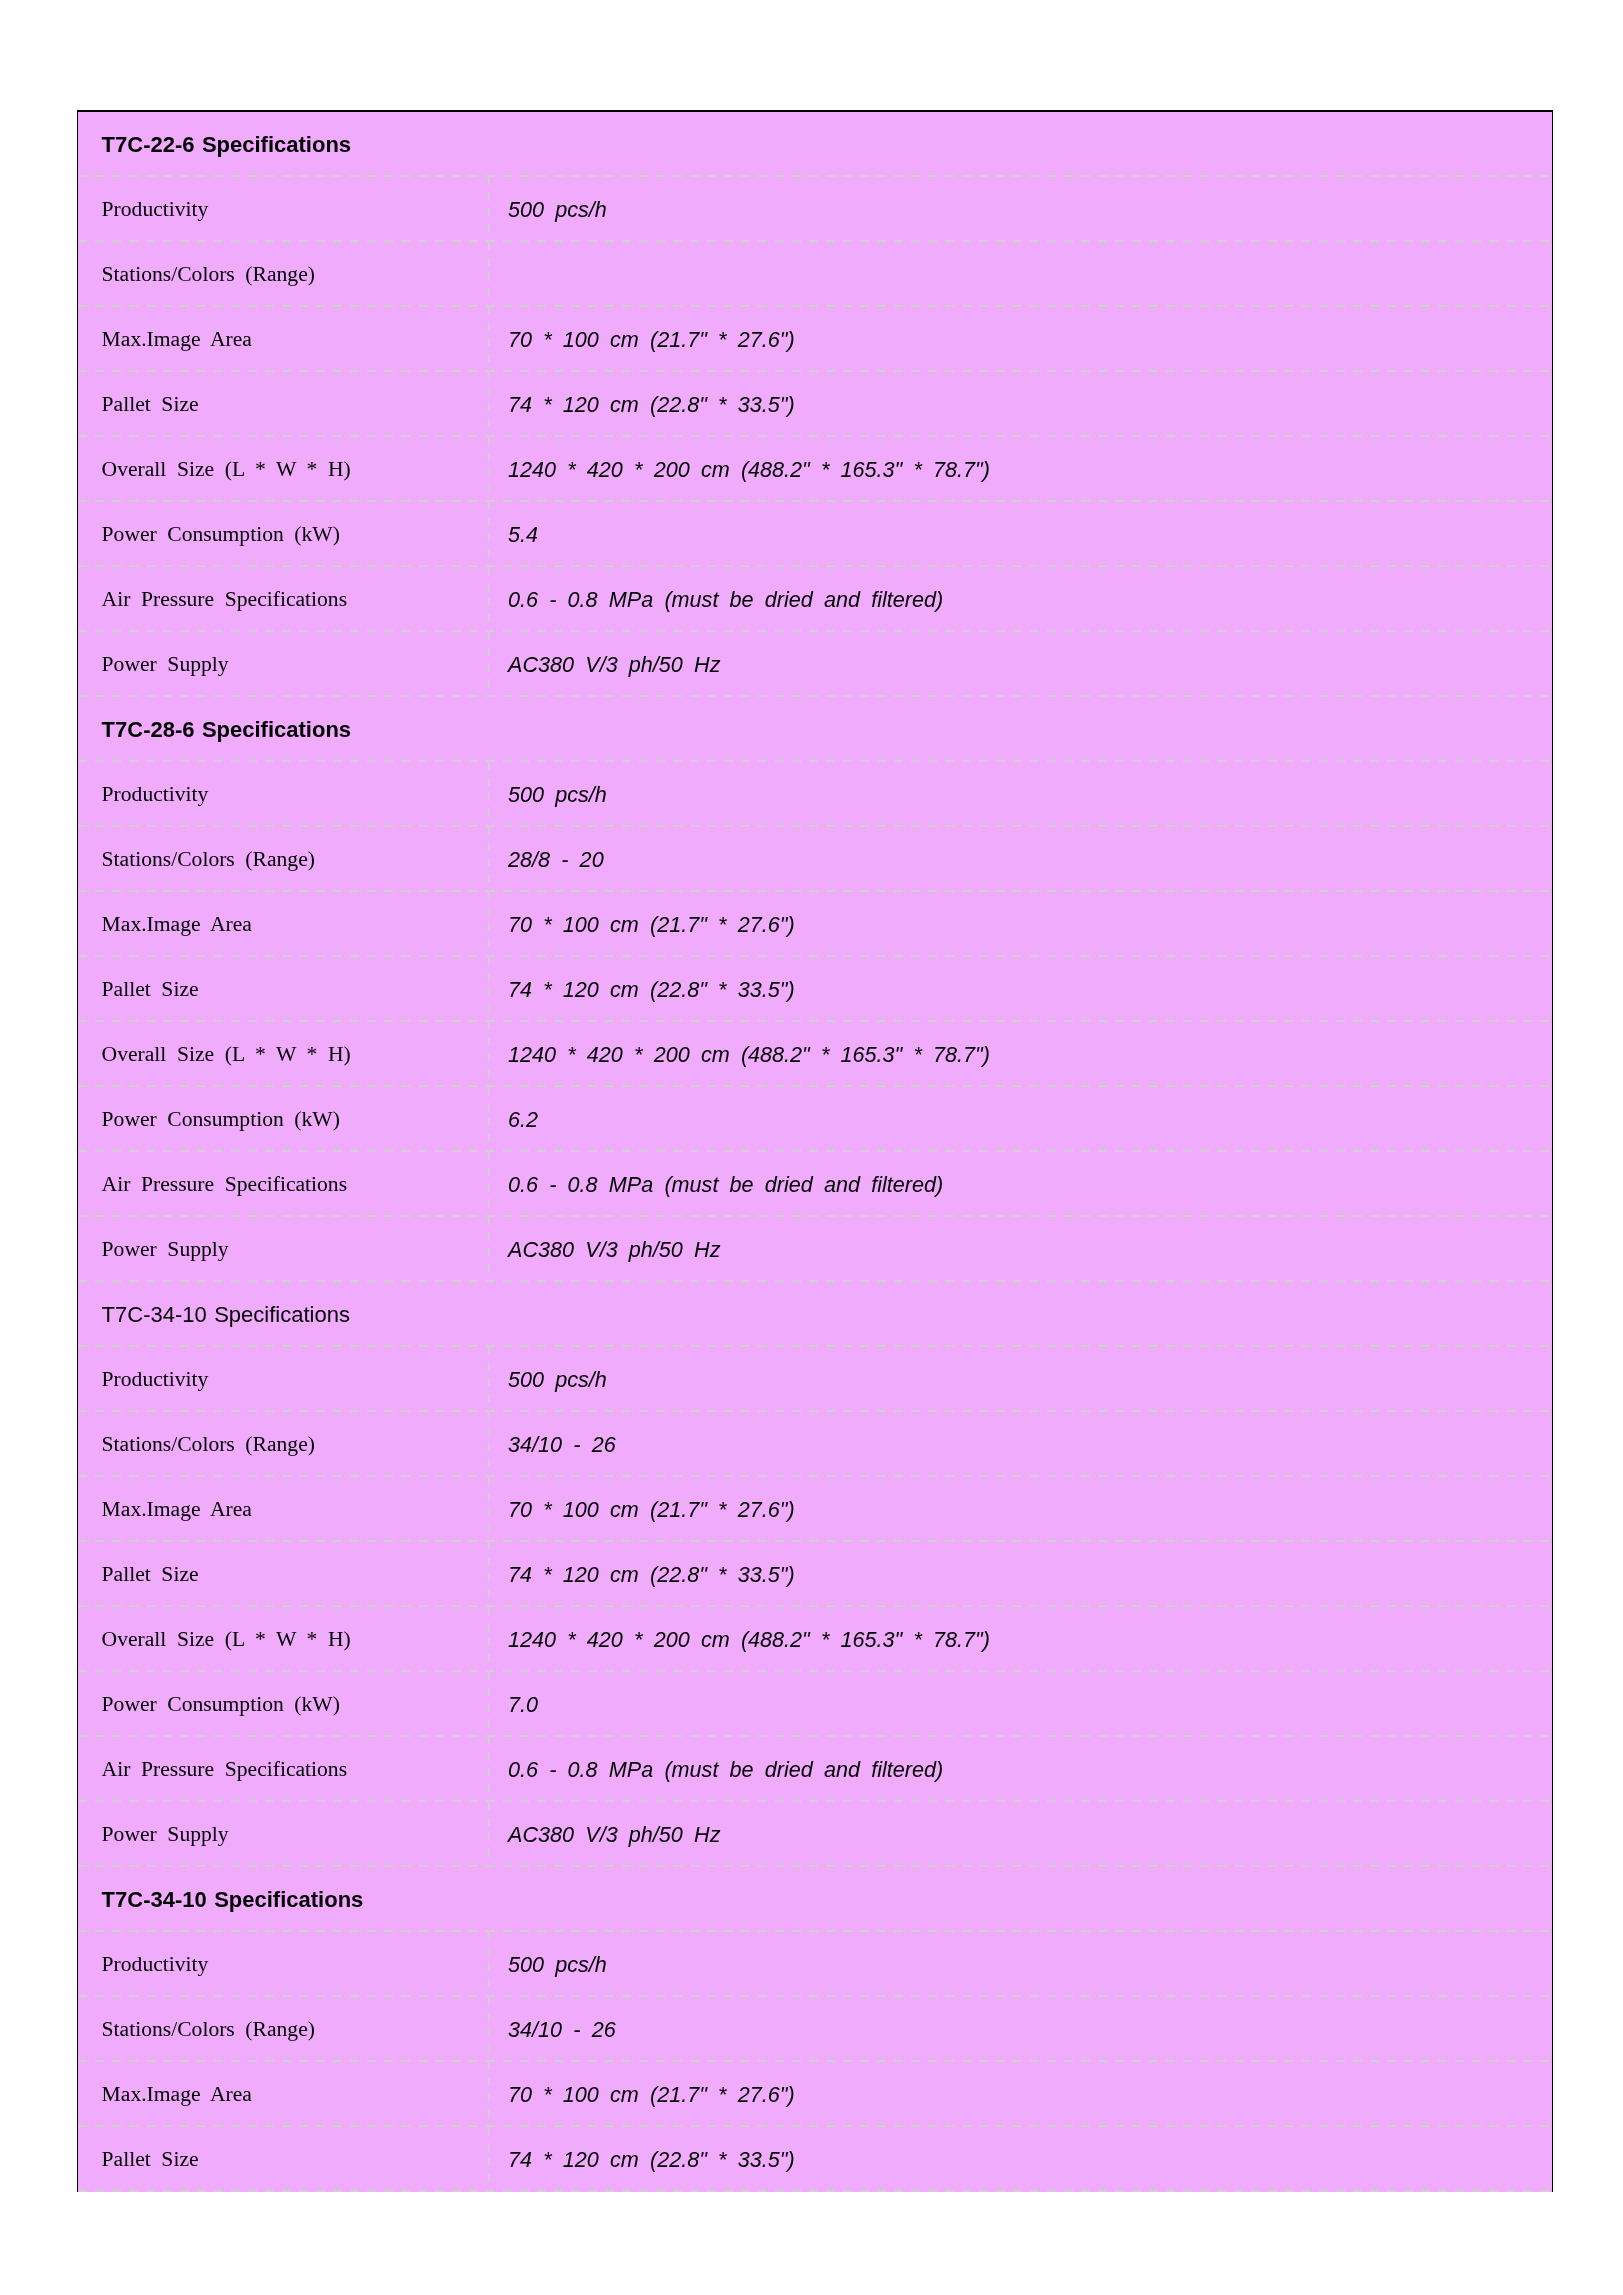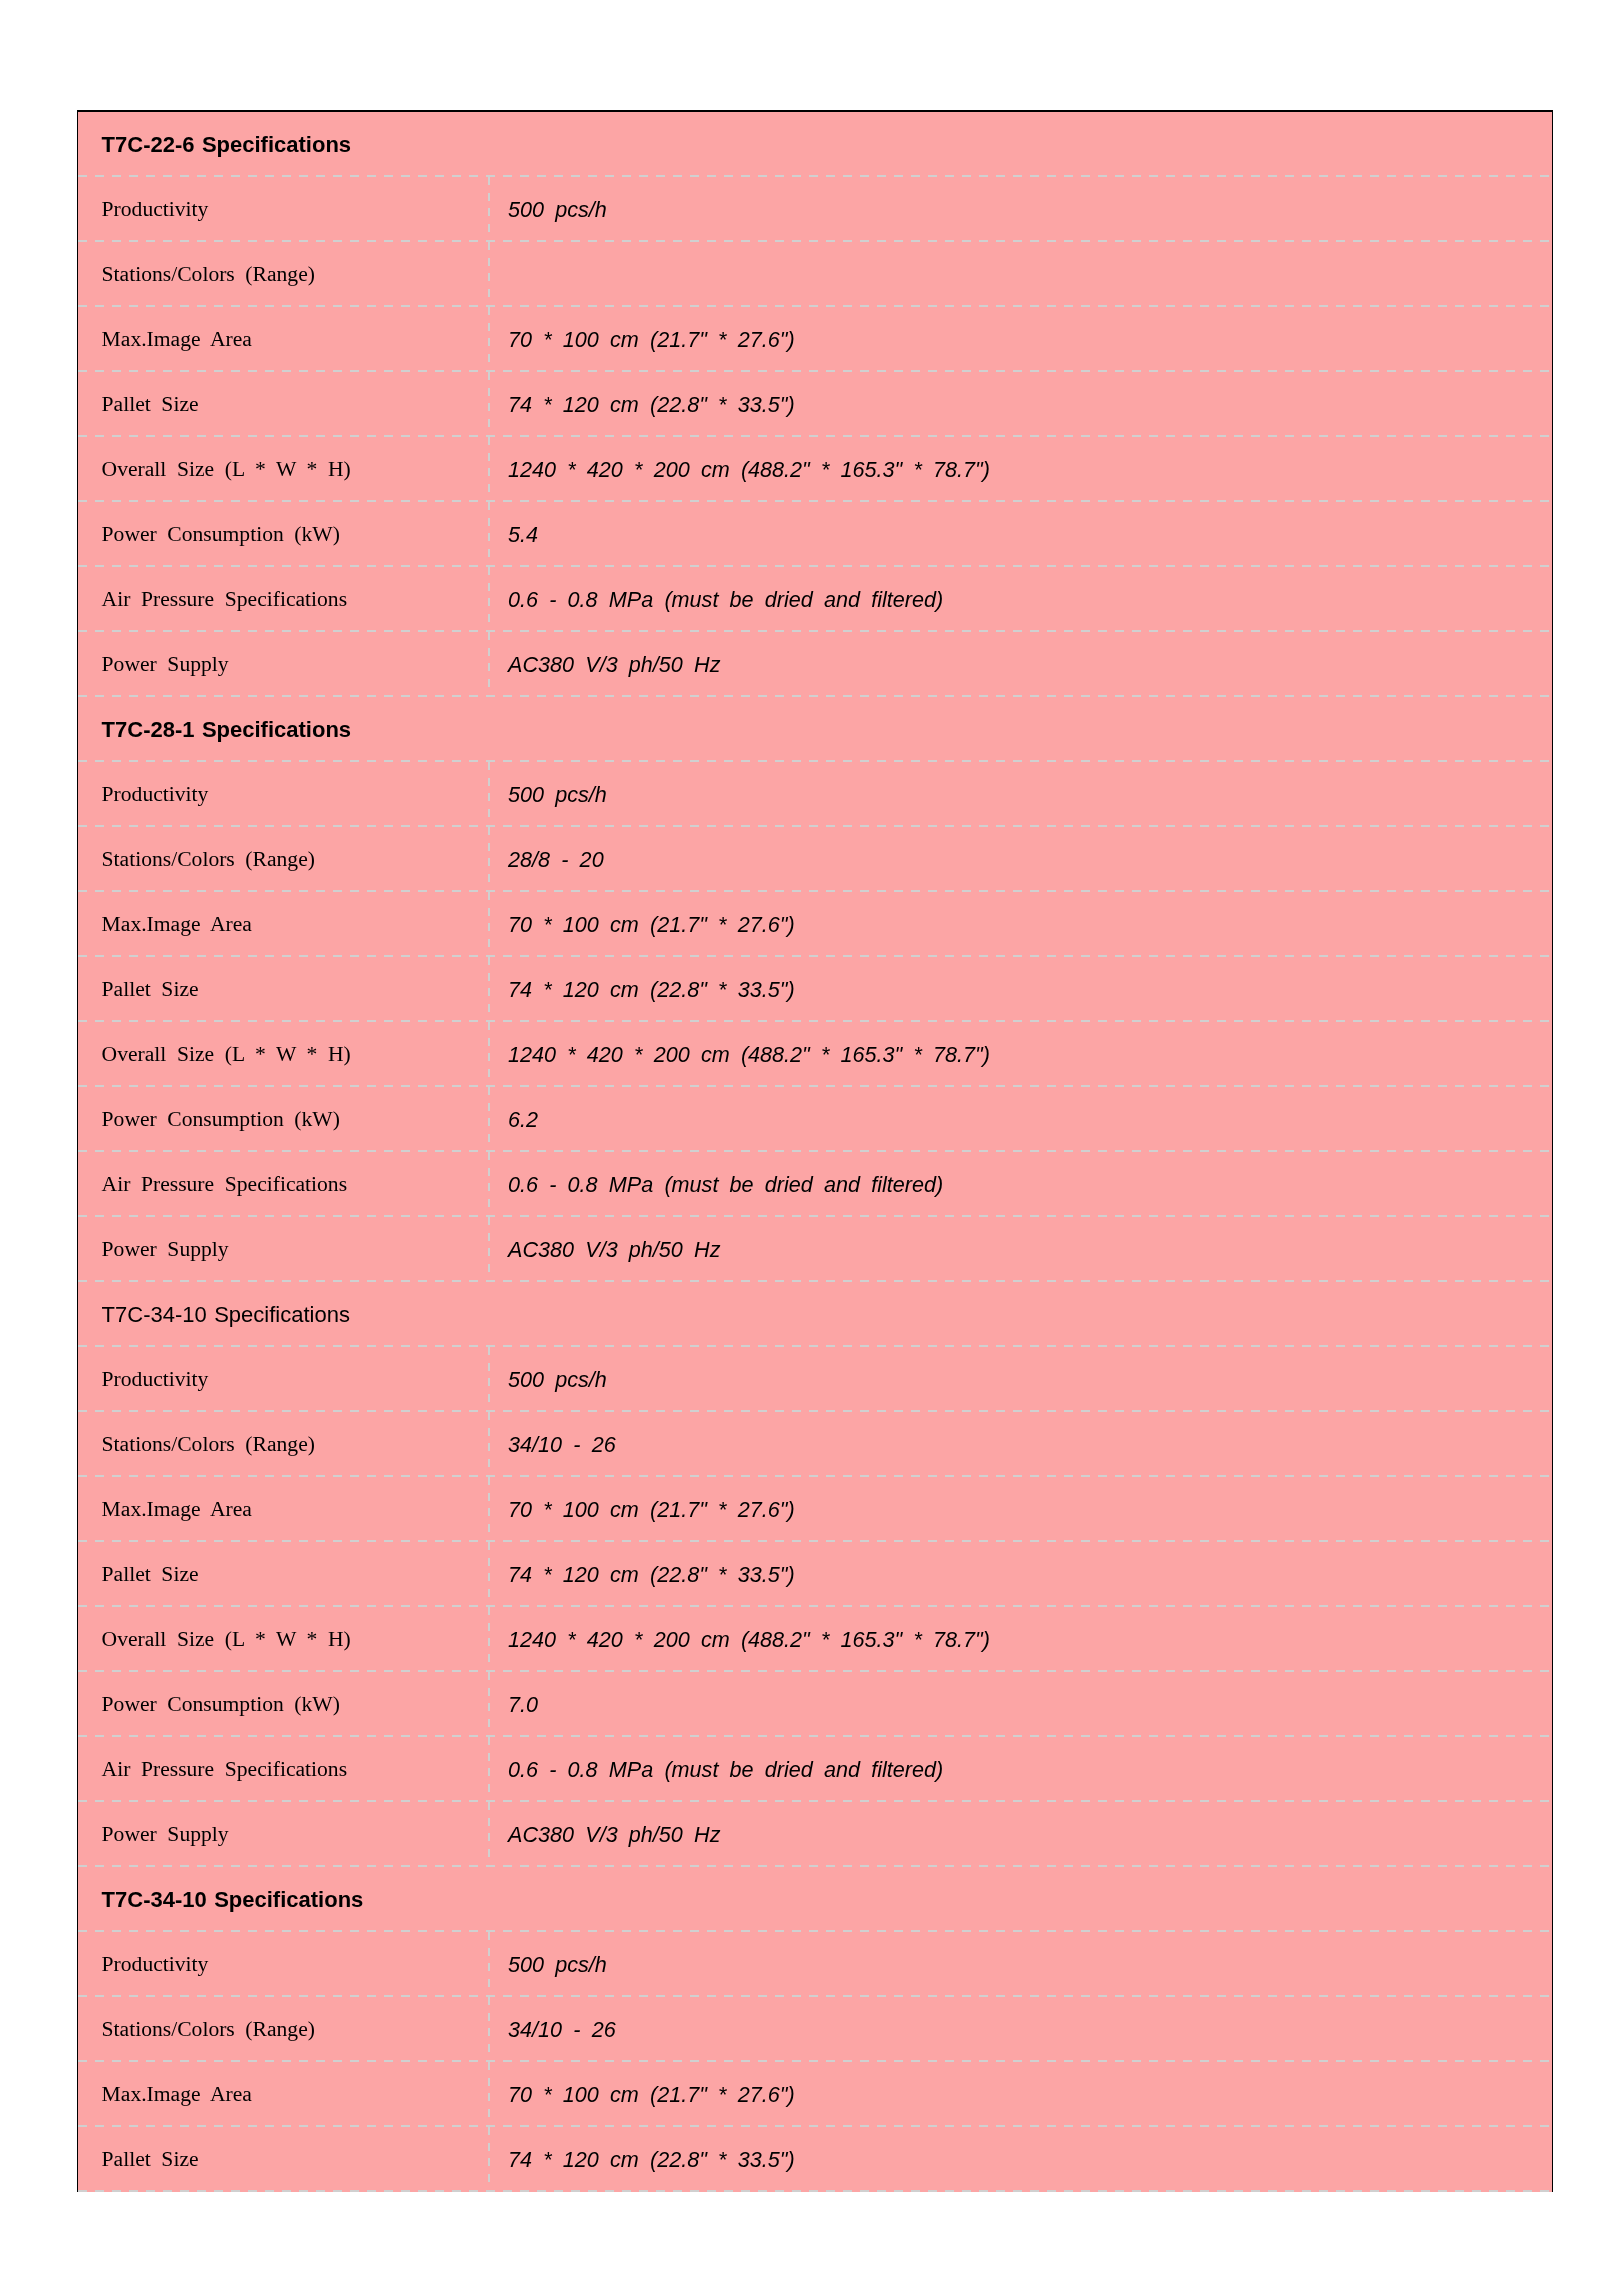--- a/index.html
+++ b/index.html
@@ -17,21 +17,21 @@
   }
   .spec-table {
     position: absolute;
     left: 77px;
     top: 110px;
     width: 1476px;
     box-sizing: border-box;
     border-top: 2px solid #000000;
     border-left: 1.3px solid #000000;
     border-right: 1.3px solid #000000;
-    background: #fca5a5;
+    background: #f0abfc;
   }
   .row {
     position: relative;
     height: 65px;
     display: flex;
     align-items: center;
   }
   
   .hline {
     position: absolute;
@@ -130,21 +130,21 @@
       <div class="vdivider"></div>
       <div class="hline"></div>
     </div>
     <div class="row data-row">
       <div class="label-cell">Power Supply</div>
       <div class="value-cell">AC380 V/3 ph/50 Hz</div>
       <div class="vdivider"></div>
       <div class="hline"></div>
     </div>
     <div class="row header-row">
-      <div class="section-title">T7C-28-1 Specifications</div>
+      <div class="section-title">T7C-28-6 Specifications</div>
       <div class="hline"></div>
     </div>
     <div class="row data-row">
       <div class="label-cell">Productivity</div>
       <div class="value-cell">500 pcs/h</div>
       <div class="vdivider"></div>
       <div class="hline"></div>
     </div>
     <div class="row data-row">
       <div class="label-cell">Stations/Colors (Range)</div>

